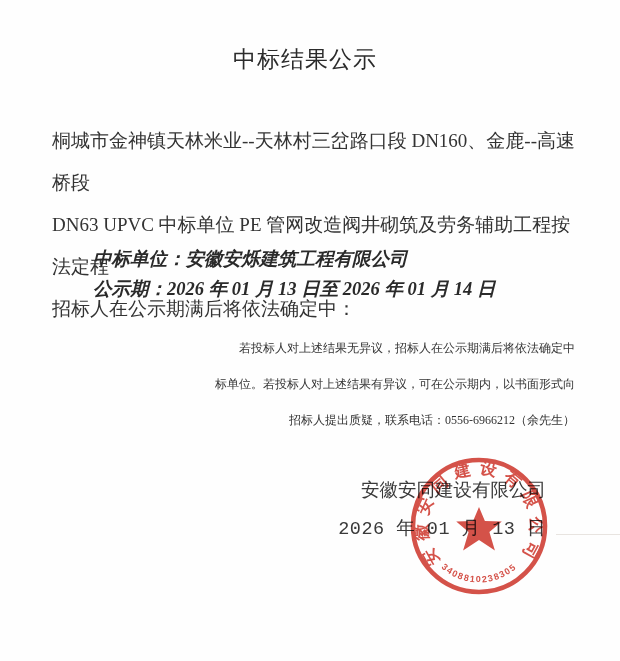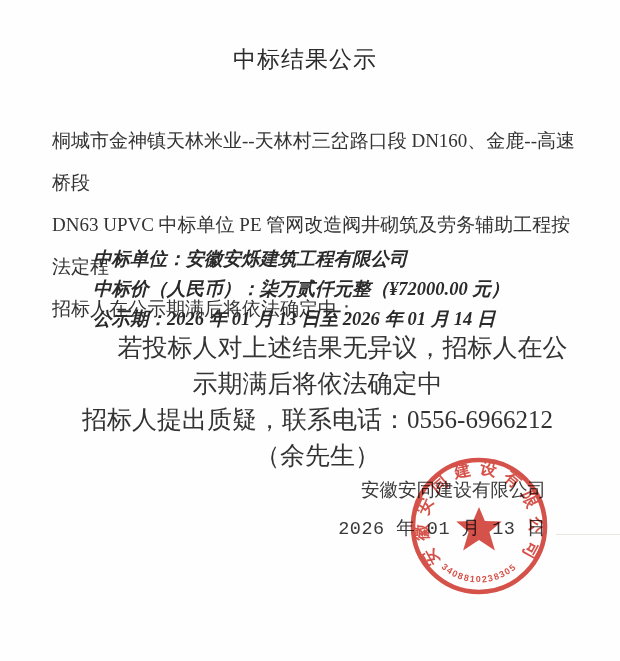--- a/index.html
+++ b/index.html
@@ -36,23 +36,23 @@
     top: 244px; left: 93px; right: 40px;
     font-size: 18.5px;
     line-height: 30px;
     font-weight: bold;
     color: #2a2a2a;
     font-style: italic;
   }
   .notice {
     position: absolute;
     top: 330px; left: 60px; right: 45px;
-    font-size: 25px;
+    font-size: 12px;
     line-height: 36px;
-    text-align: center;
+    text-align: right;
     color: #333;
   }
   .notice .indent { text-indent: 2em; }
   .sign-block {
     position: absolute;
     top: 477px; right: 74px;
     text-align: right;
     font-size: 18.5px;
     color: #3a3a3a;
     z-index: 1;
@@ -83,26 +83,26 @@
   <div class="doc-title">中标结果公示</div>
 
   <div class="intro">
     <div>桐城市金神镇天林米业--天林村三岔路口段 DN160、金鹿--高速桥段</div>
     <div>DN63 UPVC 中标单位 PE 管网改造阀井砌筑及劳务辅助工程按法定程</div>
     <div>招标人在公示期满后将依法确定中：</div>
   </div>
 
   <div class="detail-block">
     <div>中标单位：安徽安烁建筑工程有限公司</div>
-    <div>中标价（人民币）：柒万贰仟元整（¥72000.00 元）</div>
     <div>公示期：2026 年 01 月 13 日至 2026 年 01 月 14 日</div>
   </div>
 
   <div class="notice">
     <div class="indent">若投标人对上述结果无异议，招标人在公示期满后将依法确定中</div>
+    <div>标单位。若投标人对上述结果有异议，可在公示期内，以书面形式向</div>
     <div>招标人提出质疑，联系电话：0556-6966212（余先生）</div>
   </div>
 
   <div class="sign-block">
     <div>安徽安同建设有限公司</div>
     <div class="sign-date">2026 年 01 月 13 日</div>
   </div>
 
   <div class="seal">
     <svg viewBox="-74 -74 148 148" width="148" height="148" xmlns="http://www.w3.org/2000/svg">

